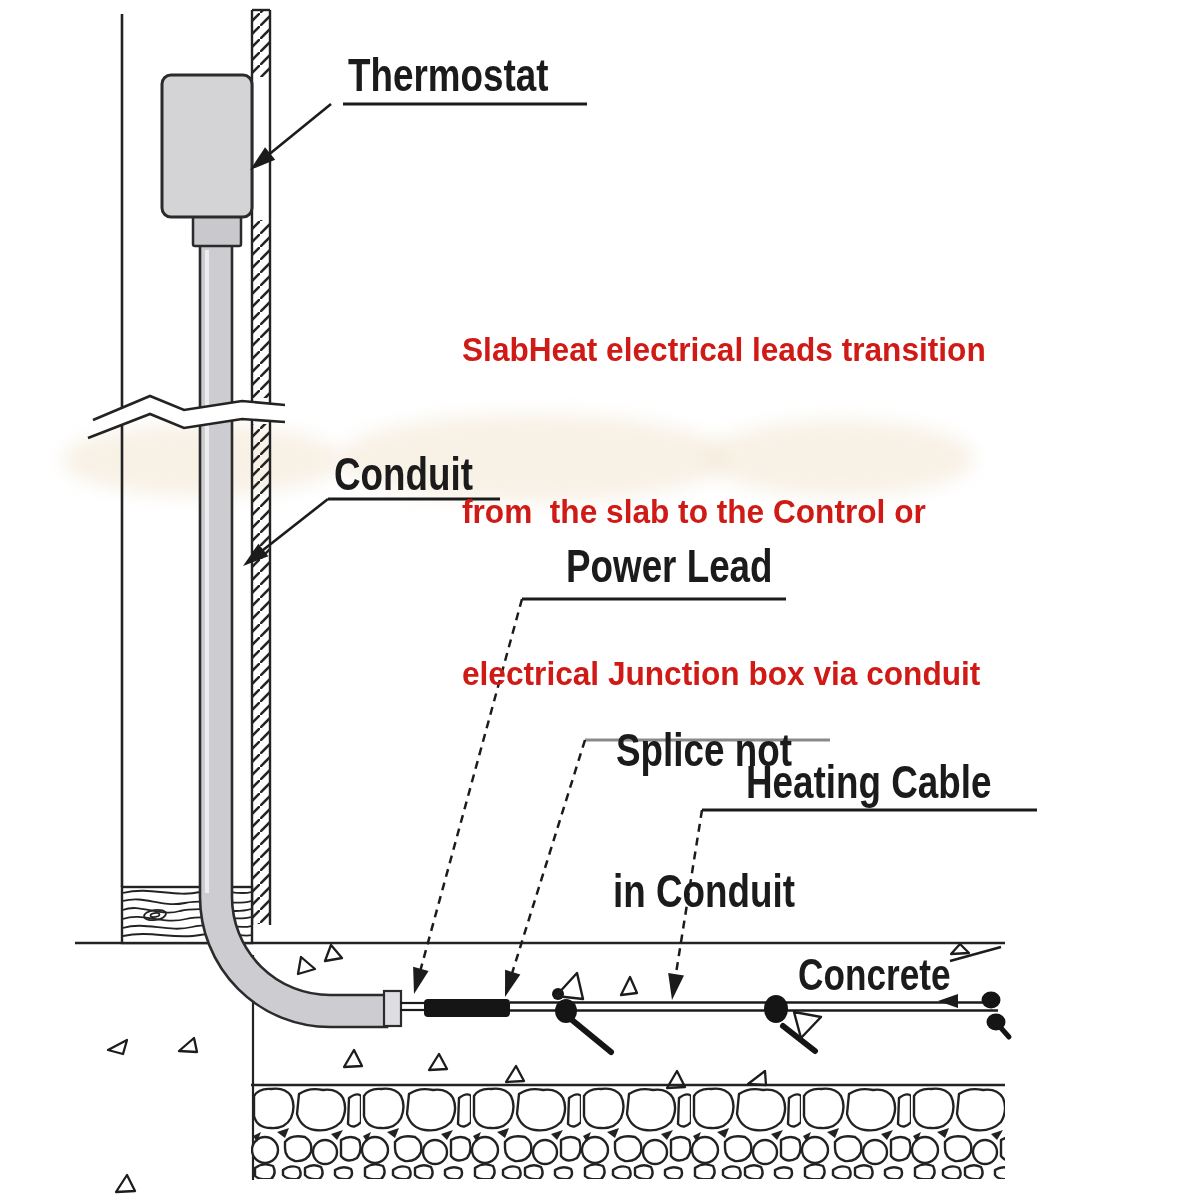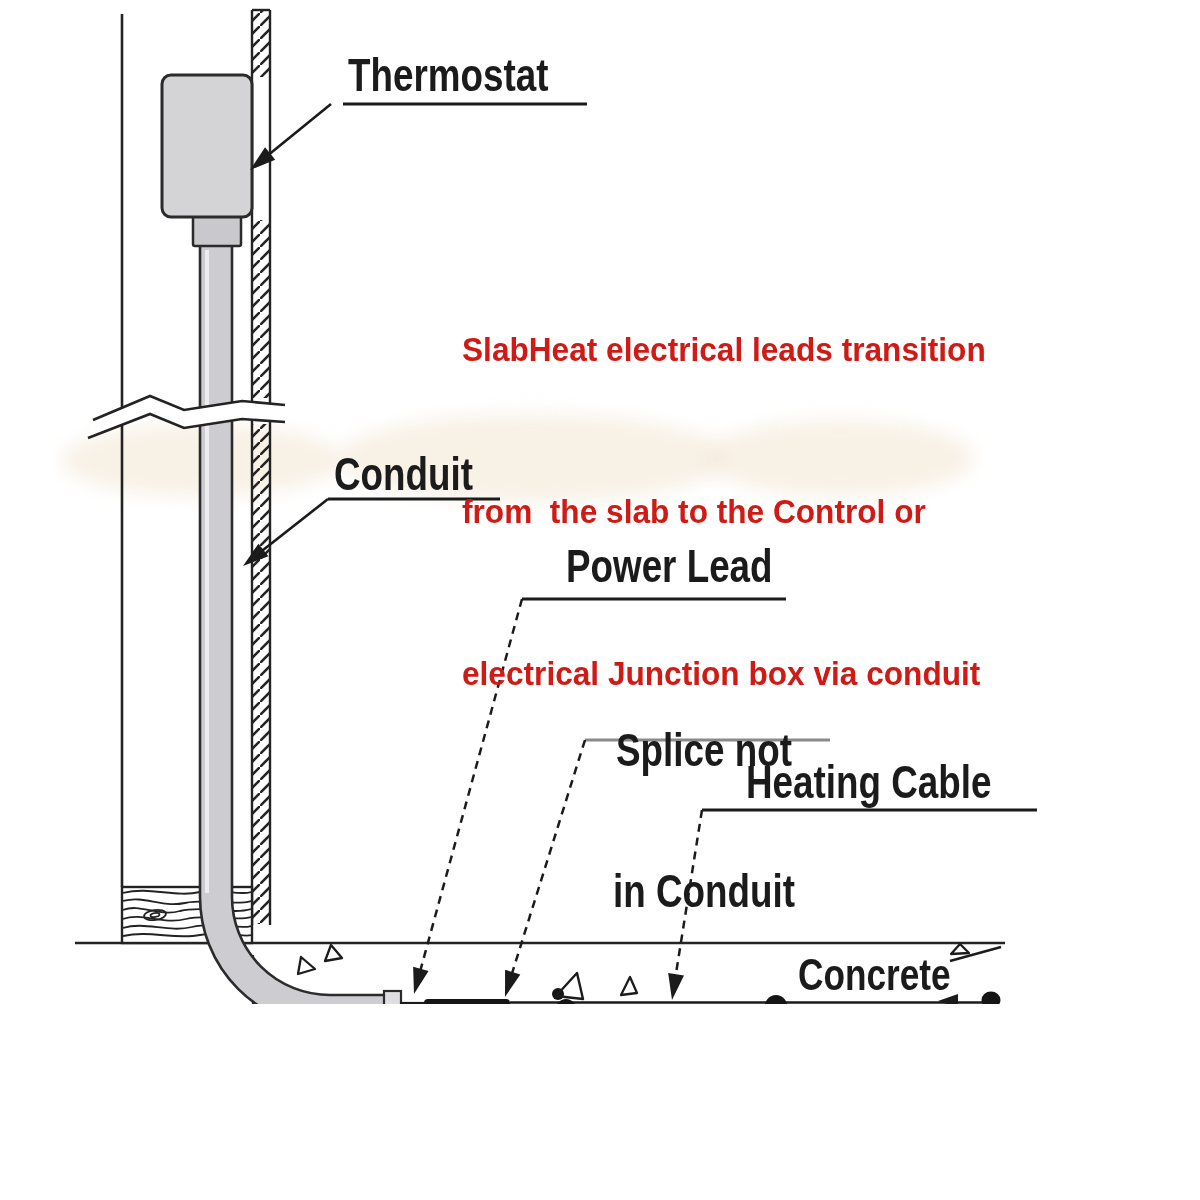--- a/index.html
+++ b/index.html
@@ -1,16 +1,16 @@
 <!DOCTYPE html>
 <html><head>
 <meta charset="utf-8">
 <style>
   html,body{margin:0;padding:0;background:#ffffff;}
-  .stage{position:relative;width:1200px;height:1004px;background:#ffffff;overflow:hidden;
+  .stage{position:relative;width:1200px;height:1200px;background:#ffffff;overflow:hidden;
          font-family:"Liberation Sans",sans-serif;}
   .wm{position:absolute;background:rgba(243,229,209,0.55);border-radius:50%;filter:blur(9px);}
   svg{position:absolute;left:0;top:0;}
   .lbl{position:absolute;font-weight:bold;color:#1b1b1b;transform-origin:0 0;transform:scaleX(0.8);
        font-size:46px;line-height:47px;white-space:pre;letter-spacing:0px;}
   .lbl.center{transform-origin:50% 0;text-align:center;}
   .note{position:absolute;left:462px;top:214px;font-weight:bold;font-size:34px;line-height:54px;
         color:#cf1a15;transform:scaleX(0.93);transform-origin:0 0;white-space:pre;}
 </style>
 </head>

